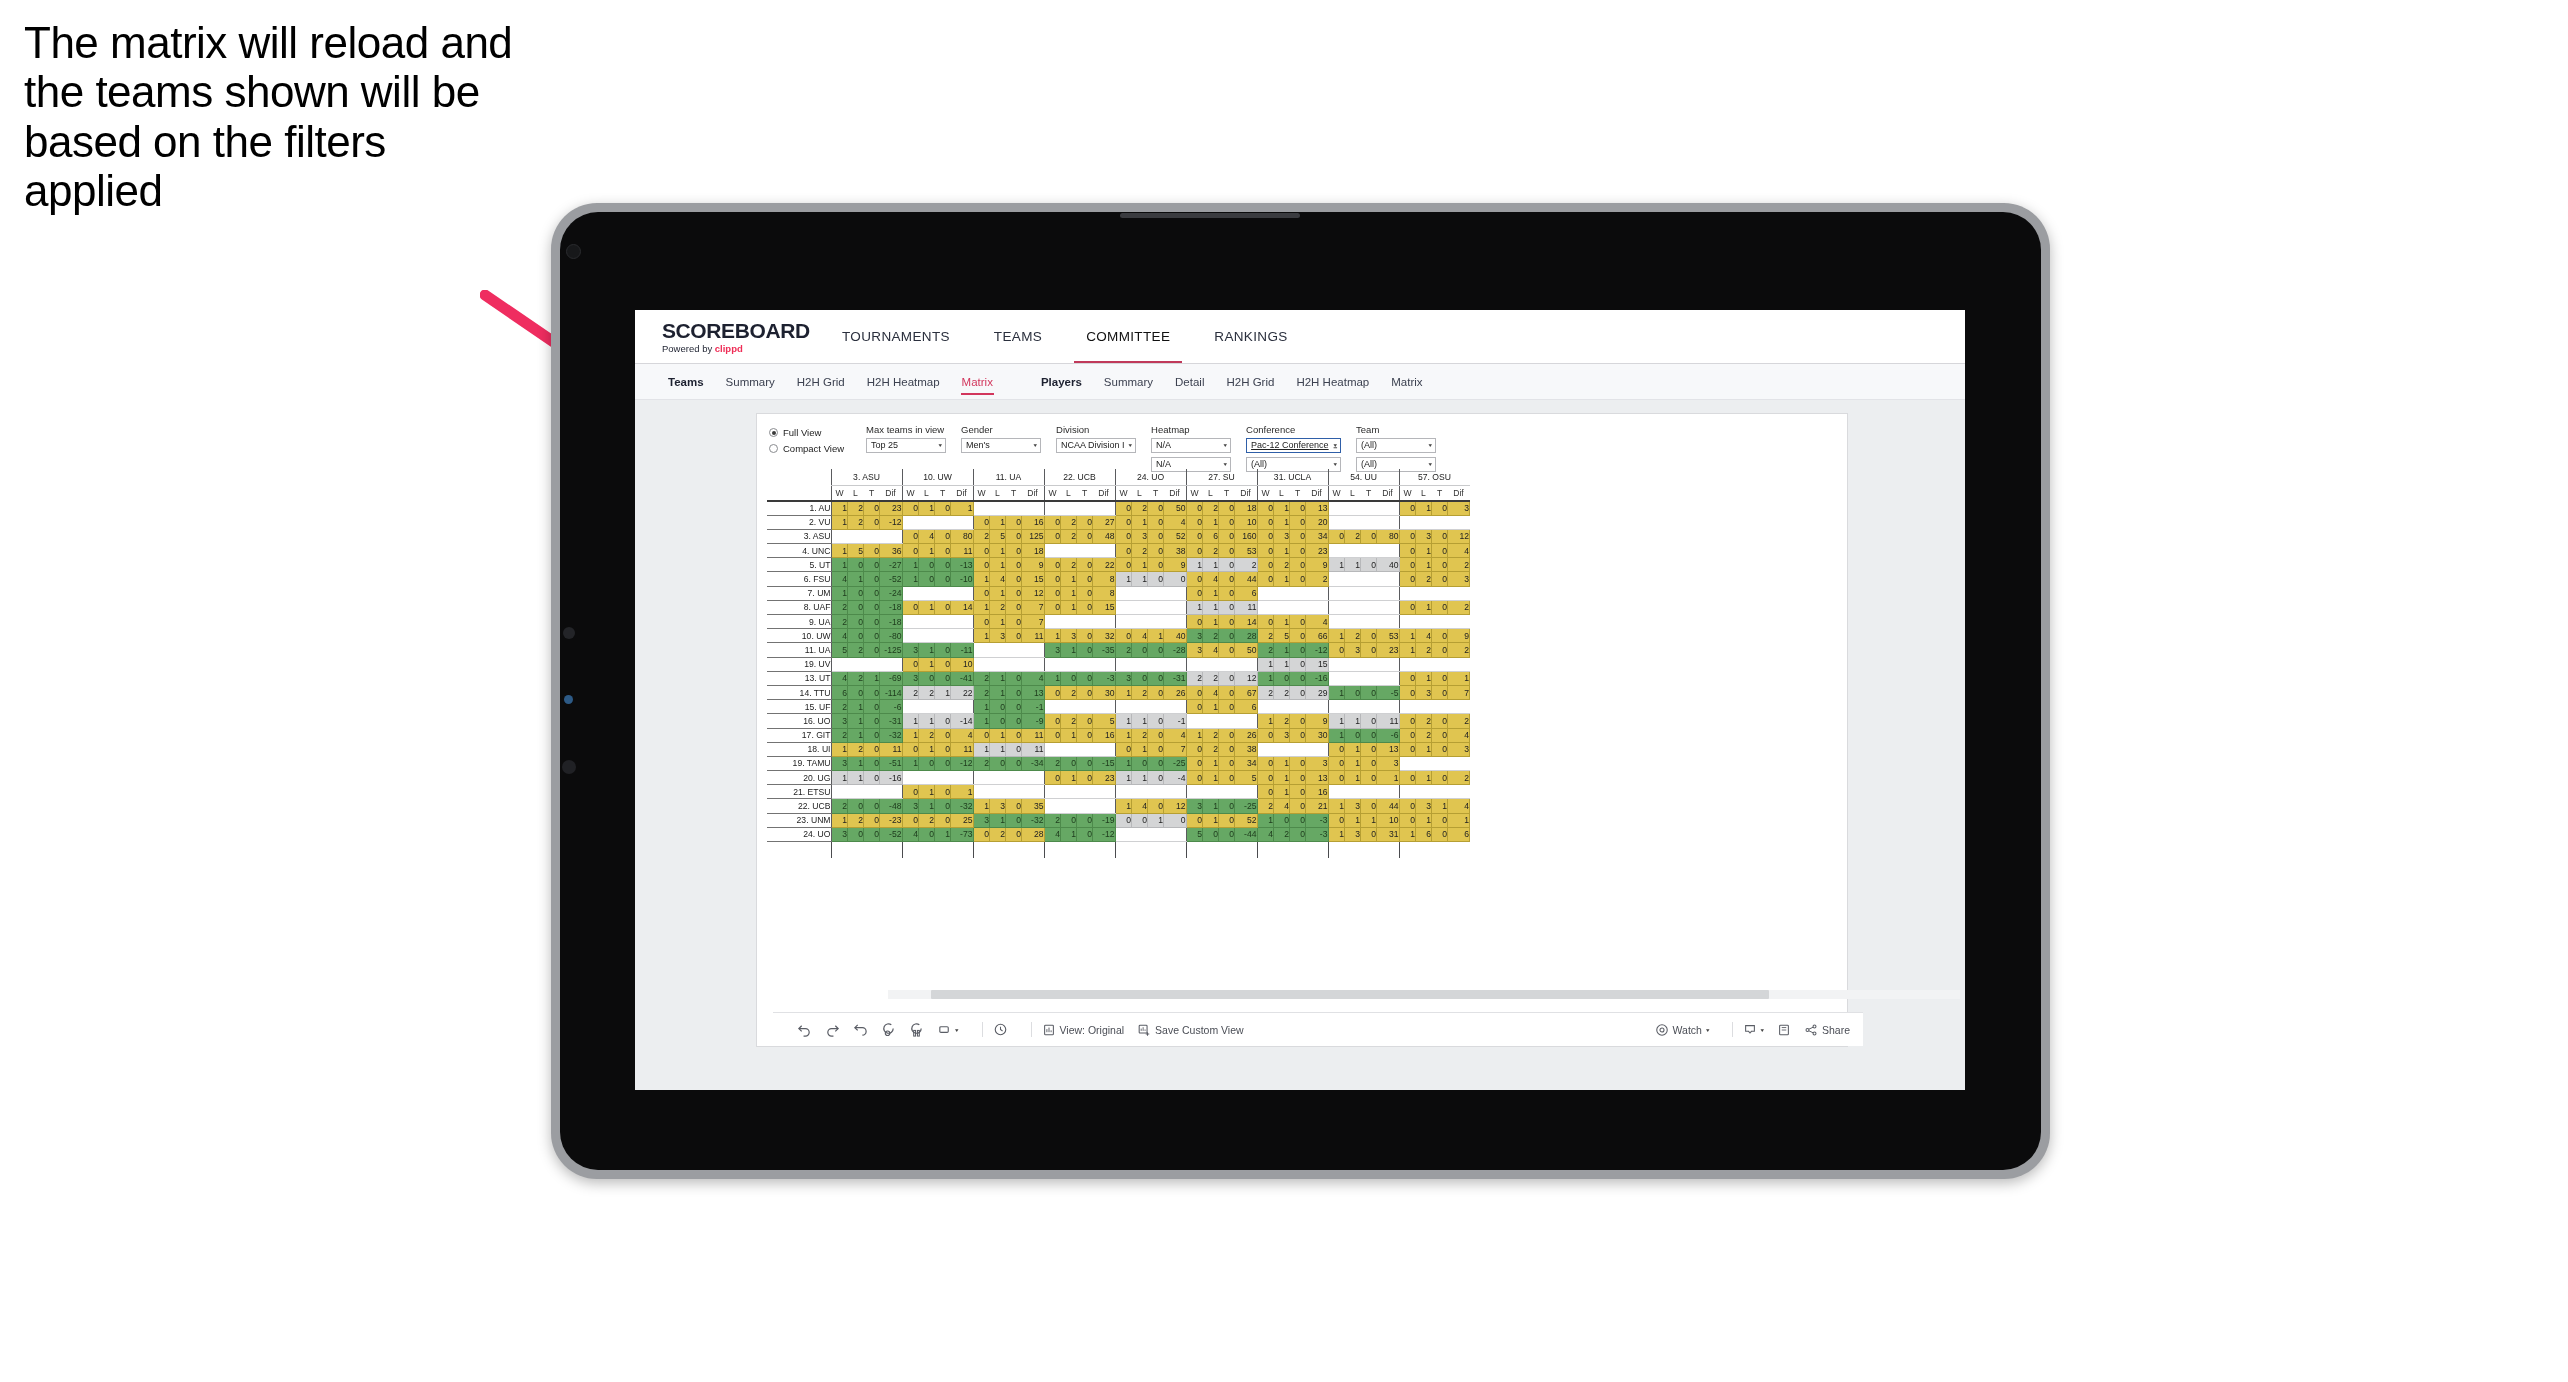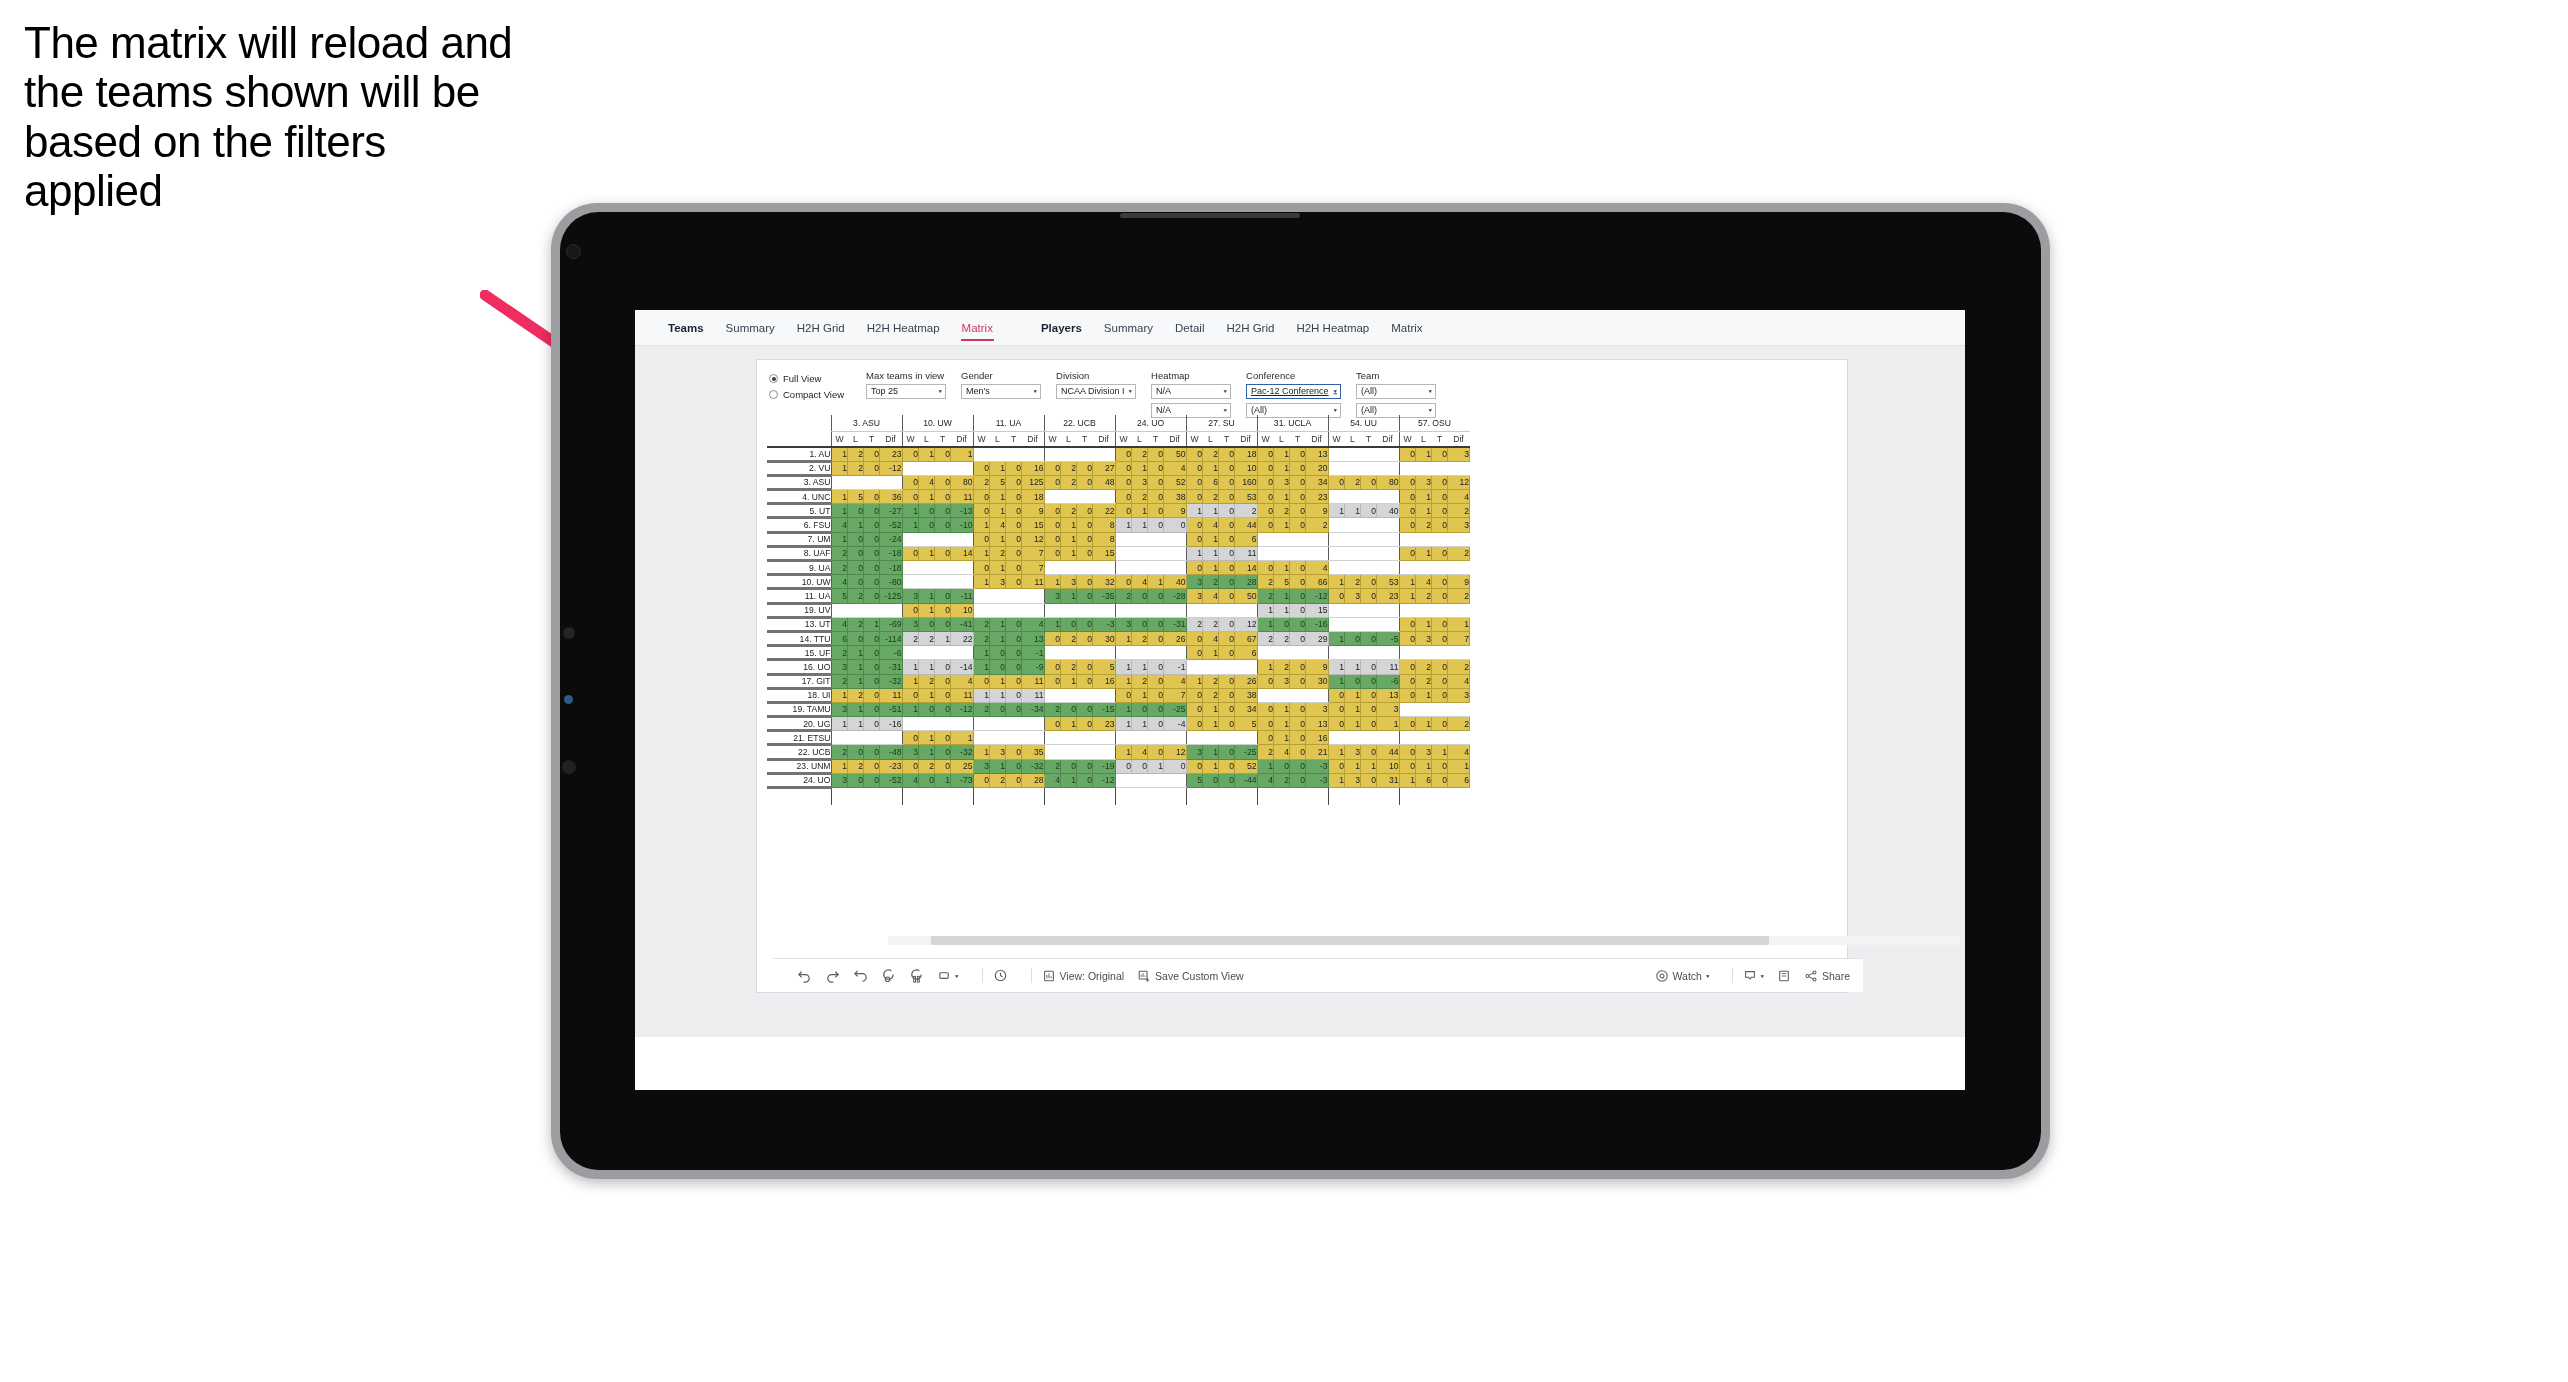--- a/index.html
+++ b/index.html
@@ -70,21 +70,21 @@
   .rdot{width:9px;height:9px;border-radius:50%;border:1px solid #8a8c90;margin-right:5px;
     display:flex;align-items:center;justify-content:center;background:#fff;box-sizing:border-box;}
   .rdot.on::after{content:"";width:4px;height:4px;border-radius:50%;background:#3a3a3a;}
 
   
   #matrix-wrap{position:relative;padding-left:10px;}
   table.matrix{border-collapse:collapse;table-layout:fixed;}
   table.matrix td,table.matrix th{padding:0;margin:0;font-size:8.6px;
     font-family:"Liberation Sans","DejaVu Sans",sans-serif;font-weight:400;}
   .rowlab{width:64px;height:14.2px;text-align:right;padding-right:5px;
-    color:#222;font-size:9px;border-bottom:3px solid #737373;white-space:nowrap;box-sizing:border-box;}
+    color:#222;font-size:9px;border-bottom:1px solid #737373;white-space:nowrap;box-sizing:border-box;}
   .corner{border-bottom:2px solid #3a3a3a;}
   .teamhdr{text-align:center;font-size:9px;color:#222;height:16px;
     border-left:1.4px solid #5a5b5e;border-bottom:1px solid #c9cacc;white-space:nowrap;}
   .sub{text-align:center;font-size:8.6px;color:#333;height:14px;border-bottom:2px solid #3a3a3a;}
   .sub.first{border-left:1.4px solid #5a5b5e;}
   td.cell{width:16px;height:14.2px;text-align:right;padding-right:2.2px;
     box-sizing:border-box;color:#222;border-bottom:1px solid #cfd0d2;}
   td.cell.dif{width:22px;}
   td.cell.grpstart{border-left:1.4px solid #5a5b5e;}
   td.cell.y{background:#e0c550;border-right:1px solid #b69f33;border-bottom:1px solid #b69f33;}
@@ -122,20 +122,32 @@
   <div id="tablet-inner"></div>
 </div>
 <div id="speaker-top"></div>
 <div id="cam"></div>
 <div id="btn-a"></div>
 <div id="btn-b"></div>
 <div id="btn-c"></div>
 
 <div id="app">
 
+  <div id="topnav">
+    <div id="logo-wrap">
+      <div id="logo-main">SCOREBOARD</div>
+      <div id="logo-sub"><span>Powered by </span><span class="brand">clippd</span></div>
+    </div>
+    <div id="topnav-items" style="display: flex;">
+        <div class="topnav-item">TOURNAMENTS</div>
+        <div class="topnav-item">TEAMS</div>
+        <div class="topnav-item active">COMMITTEE</div>
+        <div class="topnav-item">RANKINGS</div>
+      </div>
+  </div>
 
   <div id="subnav">
     <div class="subgroup" id="subnav-teams">
         <div class="subtab head">Teams</div>
         <div class="subtab">Summary</div>
         <div class="subtab">H2H Grid</div>
         <div class="subtab">H2H Heatmap</div>
         <div class="subtab sel">Matrix</div>
       </div>
     <div class="subgap"></div>

